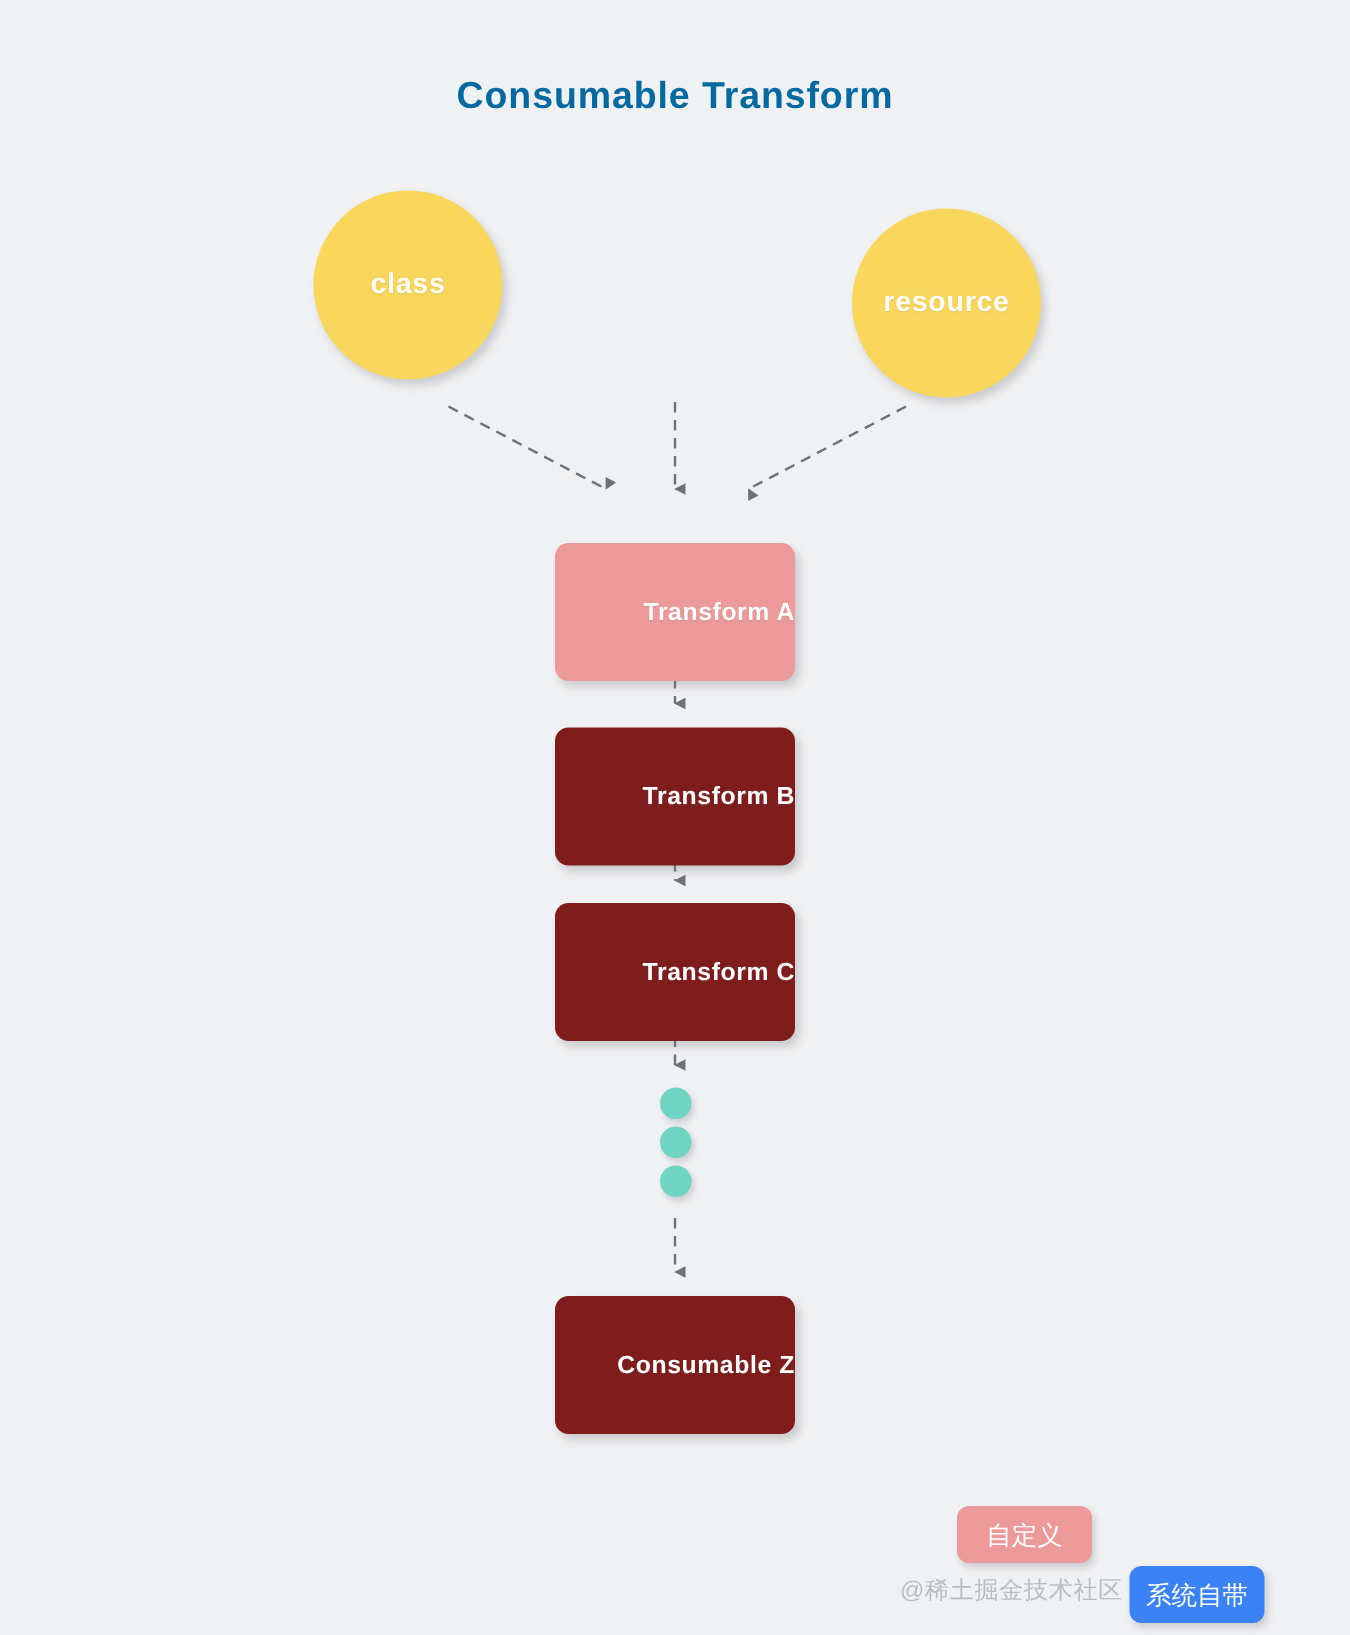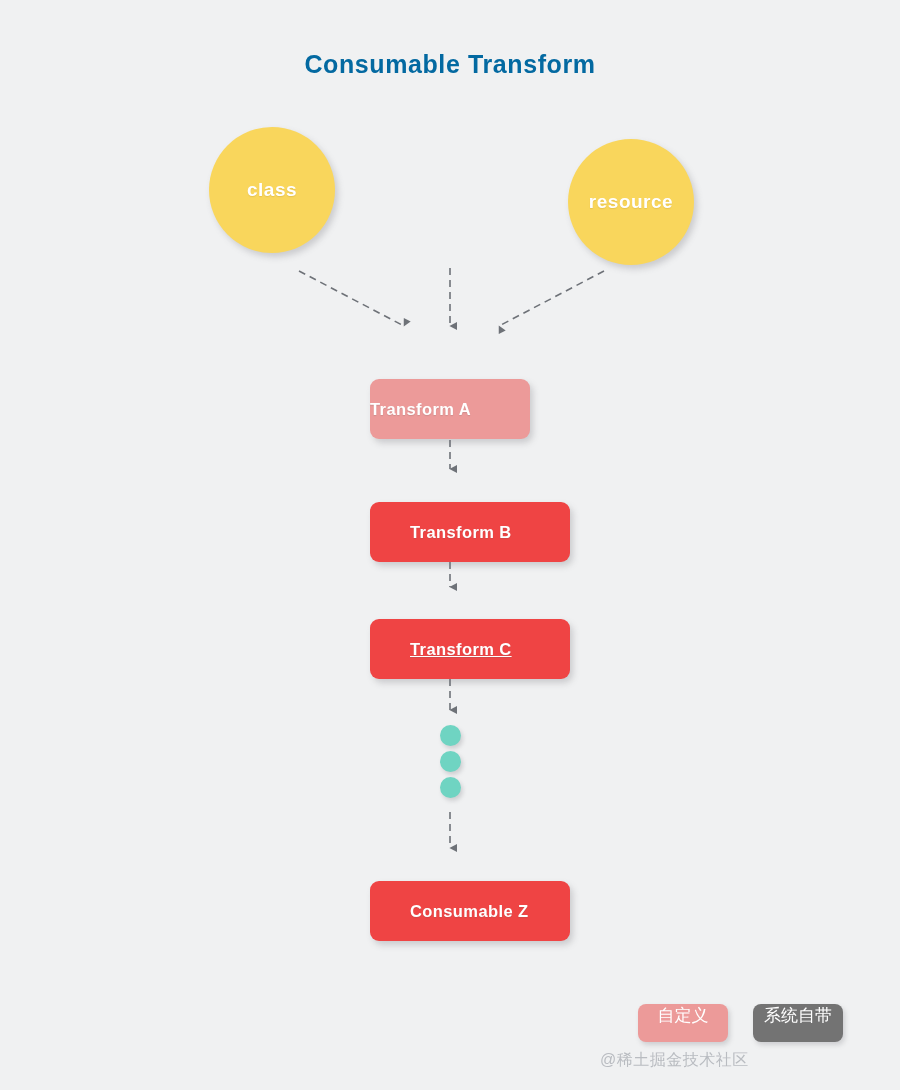--- a/index.html
+++ b/index.html
@@ -49,39 +49,38 @@
     text-shadow: 0 1px 1px rgba(170,140,40,0.25);
   }
   #circle-class    { left: 209px; top: 127px; width: 126px; height: 126px; }
   #circle-jar      { left: 389px; top: 120px; width: 124px; height: 124px; }
   #circle-resource { left: 568px; top: 139px; width: 126px; height: 126px; }
 
   
   .box {
     position: absolute;
     width: 160px;
-    height: 60px;
+    height: 92px;
     border-radius: 9px;
     display: flex;
     align-items: center;
-    justify-content: flex-start;
+    justify-content: flex-end;
     color: #ffffff;
     font-weight: bold;
     font-size: 16.5px;
     letter-spacing: 0.4px;
     box-shadow: 3px 4px 6px rgba(120,120,125,0.30);
     text-shadow: 0 1px 1px rgba(90,90,95,0.20);
-    margin-top: 17px;
   }
   .box.custom { background: #ec9a99; }
-  .box.system { background: #ef4444; padding-left: 40px; }
+  .box.system { background: #7f1d1d; }
 
   #box-a { left: 370px; top: 362px; }
   #box-b { left: 370px; top: 485px; }
-  #box-c { left: 370px; top: 602px; text-decoration: underline; }
+  #box-c { left: 370px; top: 602px; }
   #box-z { left: 370px; top: 864px; }
 
   
   .dot {
     position: absolute;
     width: 21px;
     height: 21px;
     border-radius: 50%;
     background: #6fd4c2;
     box-shadow: 2px 3px 4px rgba(120,120,125,0.28);
@@ -99,29 +98,29 @@
     height: 1090px;
     pointer-events: none;
   }
 
   
   .legend-pill {
     position: absolute;
     height: 38px;
     border-radius: 8px;
     display: flex;
-    align-items: flex-start;
+    align-items: center;
     justify-content: center;
     color: #ffffff;
     font-size: 17px;
     box-shadow: 2px 3px 5px rgba(120,120,125,0.28);
     font-family: "Liberation Sans", sans-serif;
   }
   #legend-custom { left: 638px; top: 1004px; width: 90px; background: #ec9a99; }
-  #legend-system { left: 753px; top: 1004px; width: 90px; background: #737373; }
+  #legend-system { left: 753px; top: 1044px; width: 90px; background: #3b82f6; }
 
   .watermark {
     position: absolute;
     left: 600px;
     top: 1050px;
     width: 285px;
     text-align: left;
     font-size: 16px;
     color: #b9bcc1;
     letter-spacing: 0.5px;

